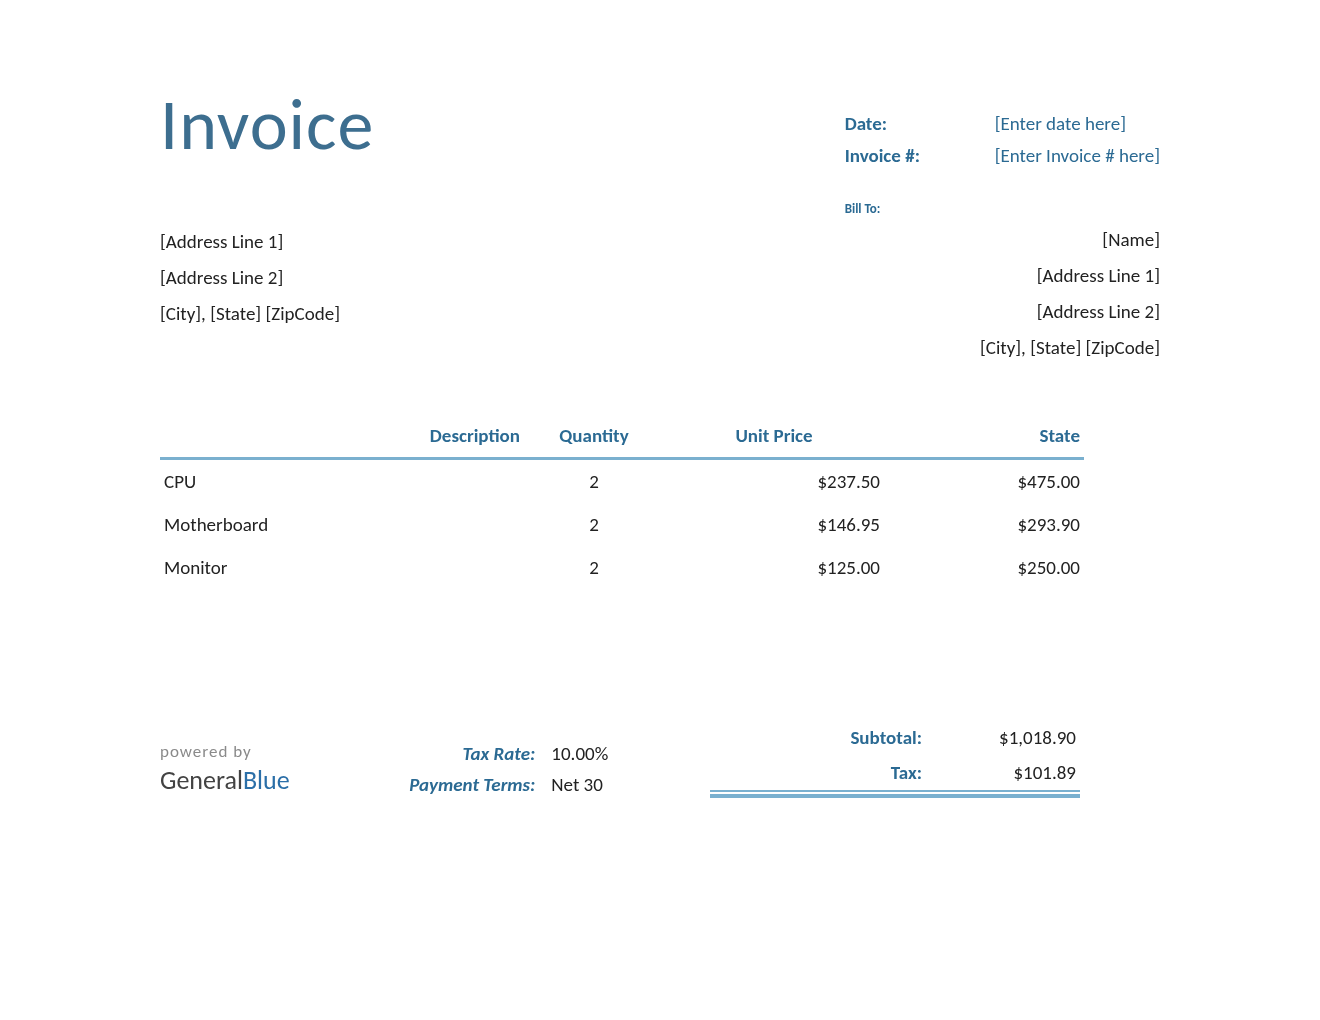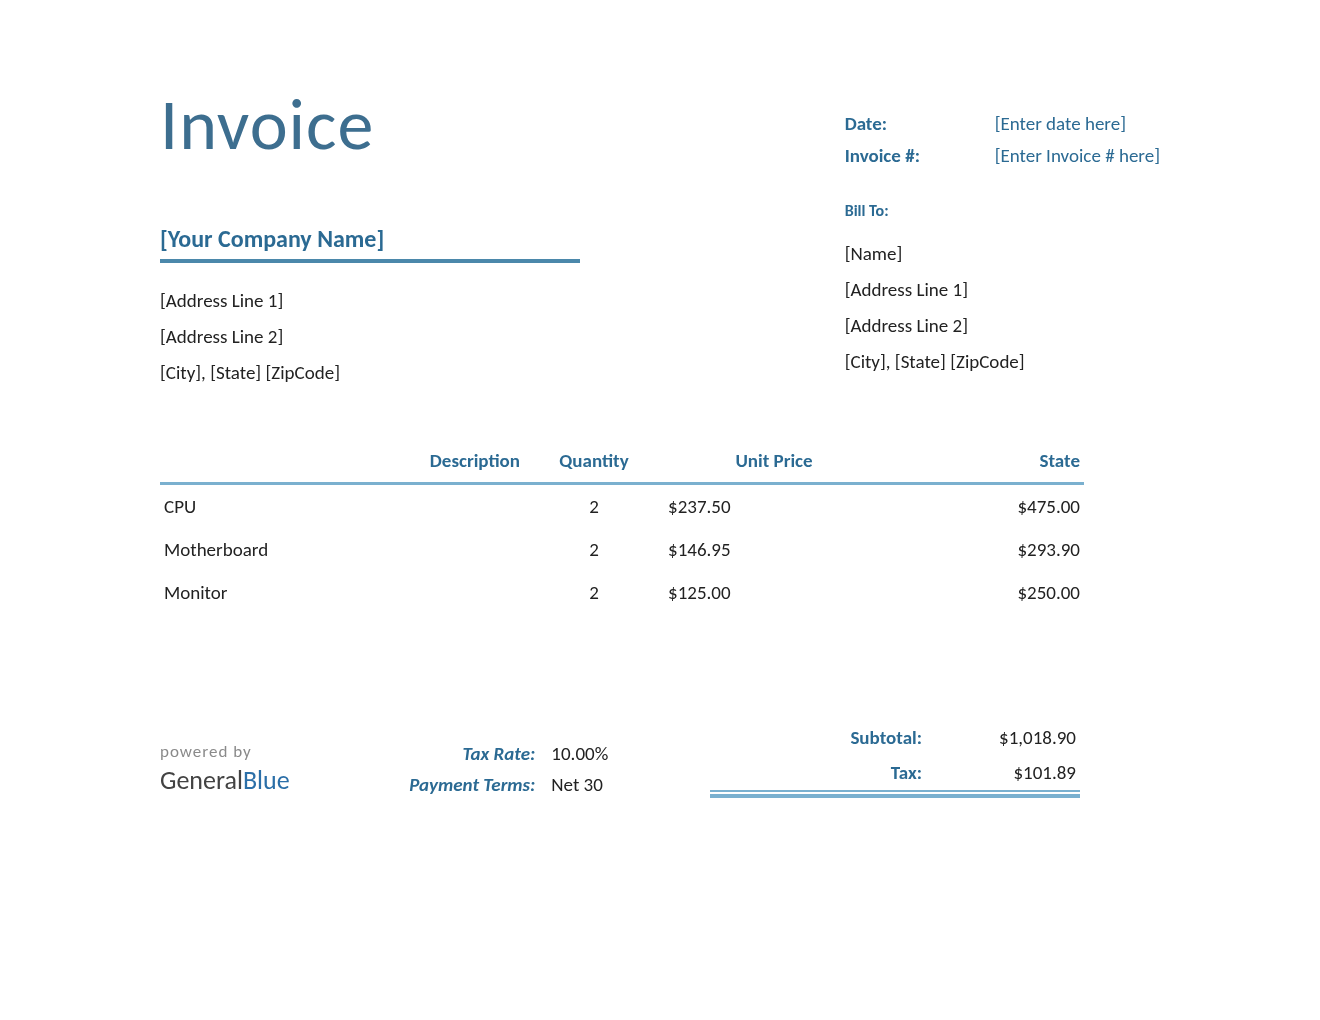--- a/index.html
+++ b/index.html
@@ -33,27 +33,28 @@
   .meta-label {
     width: 150px;
     font-weight: 700;
     color: #2b6a93;
   }
   .meta-value { color: #2b6a93; text-align: center; }
   .billto-label {
     font-weight: 700;
     color: #2b6a93;
     margin-top: 28px;
-    margin-bottom: 16px;
-    font-size: 16px;
+    margin-bottom: 6px;
+    font-size: 13px;
   }
   .billto-lines {
     font-size: 19px;
     color: #222;
     line-height: 1.9;
+    text-align: right;
   }
   .from {
     margin-top: 56px;
     width: 420px;
   }
   .company-name {
     font-size: 24px;
     font-weight: 700;
     color: #2b6a93;
     padding-bottom: 6px;
@@ -79,21 +80,21 @@
     border-bottom: 3px solid #7ab0cf;
   }
   .items-table th.qty { text-align: center; width: 140px; }
   .items-table th.price { text-align: center; width: 220px; }
   .items-table th.total { text-align: right; width: 200px; }
   .items-table td {
     padding: 10px 4px;
     color: #222;
   }
   .items-table td.qty { text-align: center; }
-  .items-table td.price { }
+  .items-table td.price { text-align: right; }
   .items-table td.total { text-align: right; }
 
   .bottom {
     position: absolute;
     left: 160px;
     right: 240px;
     top: 720px;
     display: flex;
     align-items: flex-end;
     justify-content: space-between;
@@ -159,21 +160,20 @@
     margin-top: 2px;
   }
 </style>
 </head>
 <body>
 
 <div class="top">
   <div>
     <div class="title">Invoice</div>
     <div class="from">
-      <div class="company-name">[Your Company Name]</div>
       <div class="from-lines">
         <div>[Address Line 1]</div>
         <div>[Address Line 2]</div>
         <div>[City], [State] [ZipCode]</div>
       </div>
     </div>
   </div>
   <div>
     <div class="meta">
       <div class="meta-row">

